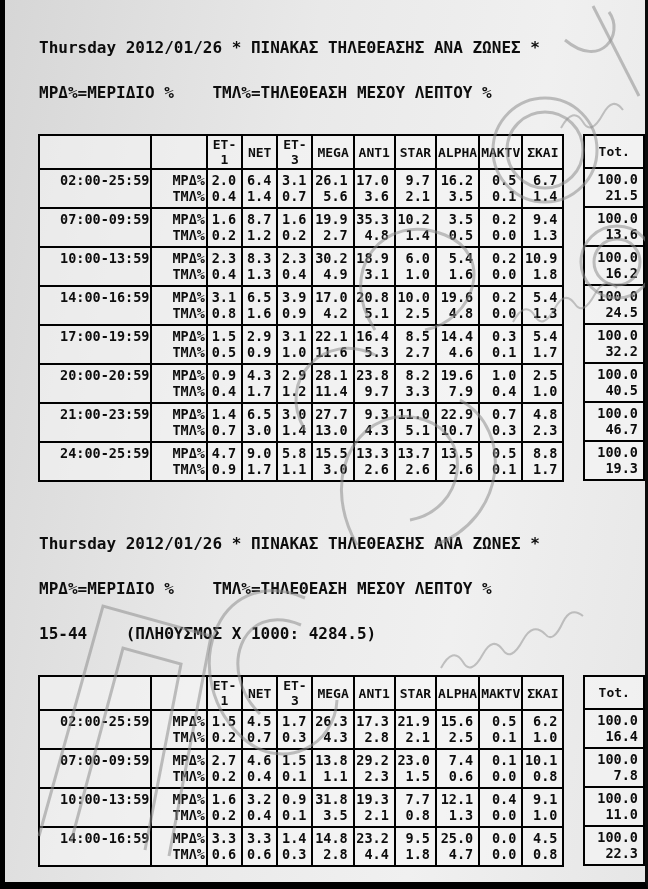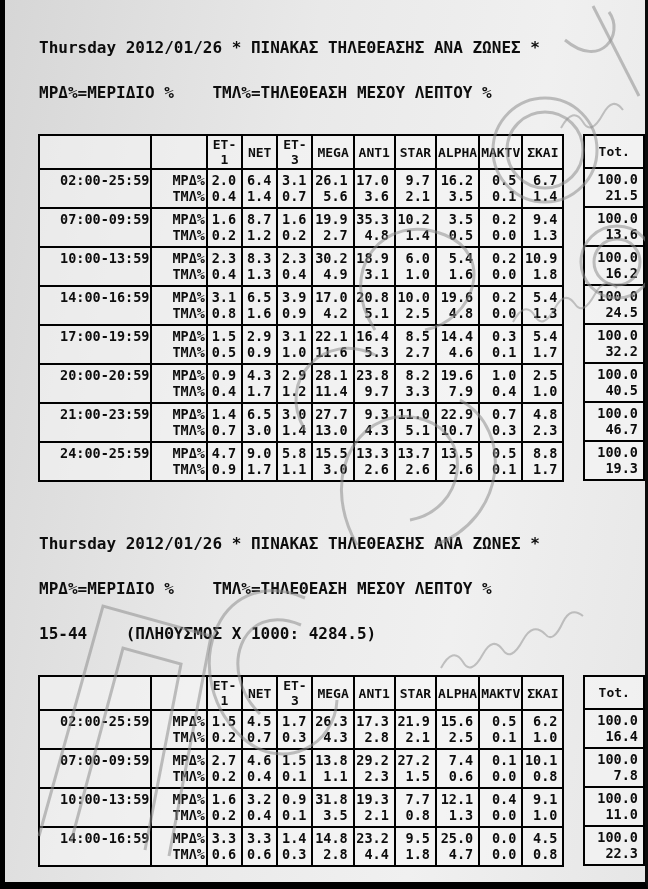--- a/index.html
+++ b/index.html
@@ -632,21 +632,21 @@
                 </td>
                 <td>
                   <div class="ln">13.8</div>
                   <div class="ln">1.1</div>
                 </td>
                 <td>
                   <div class="ln">29.2</div>
                   <div class="ln">2.3</div>
                 </td>
                 <td>
-                  <div class="ln">27.2</div>
+                  <div class="ln">23.0</div>
                   <div class="ln">1.5</div>
                 </td>
                 <td>
                   <div class="ln">7.4</div>
                   <div class="ln">0.6</div>
                 </td>
                 <td>
                   <div class="ln">0.1</div>
                   <div class="ln">0.0</div>
                 </td>

